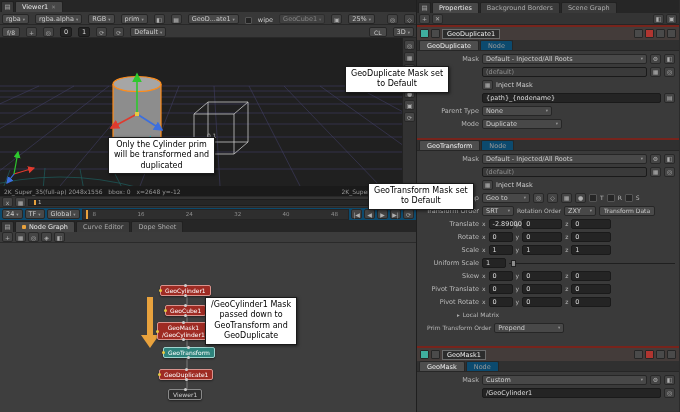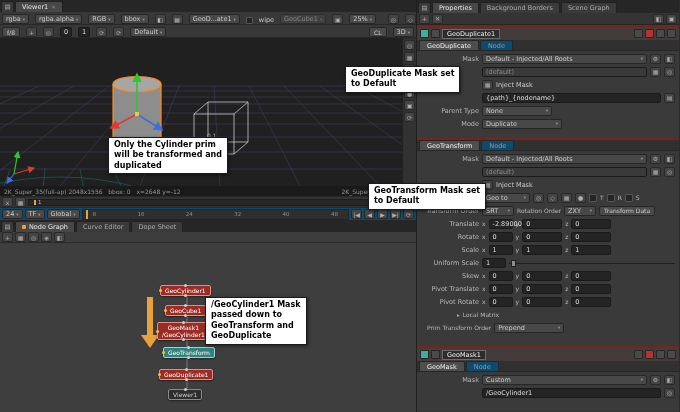--- a/index.html
+++ b/index.html
@@ -65,21 +65,21 @@
 .ilbl{color:#b8b8b8;font-size:6px;white-space:nowrap}
 .sp{width:58px;flex:none}
 .axis{color:#b8b8b8;font-size:6px}
 .vfld{width:24px}.vfld2{width:40px}
 .tgl{width:8px;height:8px;background:#262626;border:1px solid #555;border-radius:1px;flex:none}
 .slider{flex:1;height:10px;position:relative}
 .slider .track{position:absolute;left:0;right:0;top:5px;height:1px;background:#1f1f1f}
 .slider .handle{position:absolute;left:2px;top:2px;width:5px;height:7px;background:#8d8d8d;border:1px solid #222}
 .exp{color:#aaa;font-size:5.5px}
 
-.ann{position:absolute;z-index:60;background:#fff;color:#000;border:1px solid #1a1a1a;font-size:8px;font-weight:bold;text-align:left;white-space:pre-line;line-height:1.3;padding:2px 5px;box-shadow:1px 1px 3px rgba(0,0,0,.5)}
+.ann{position:absolute;z-index:60;background:#fff;color:#000;border:1px solid #1a1a1a;font-size:8px;font-weight:normal;text-align:center;white-space:pre-line;line-height:1.3;padding:2px 5px;box-shadow:1px 1px 3px rgba(0,0,0,.5)}
 </style>
 </head>
 <body>
 
 <div class="app">
 
   <div class="left">
 
     <section class="viewer">
       <div class="tabbar">
@@ -99,21 +99,21 @@
           </span>
         <span class="dd">
             <span>rgba.alpha</span>
             <span class="ar">▾</span>
           </span>
         <span class="dd">
             <span>RGB</span>
             <span class="ar">▾</span>
           </span>
         <span class="dd">
-            <span>bbox</span>
+            <span>prim</span>
             <span class="ar">▾</span>
           </span>
         <span class="ib">
             <span>◧</span>
           </span>
         <span class="ib">
             <span>▦</span>
           </span>
         <span class="dd">
             <span>GeoD...ate1</span>

